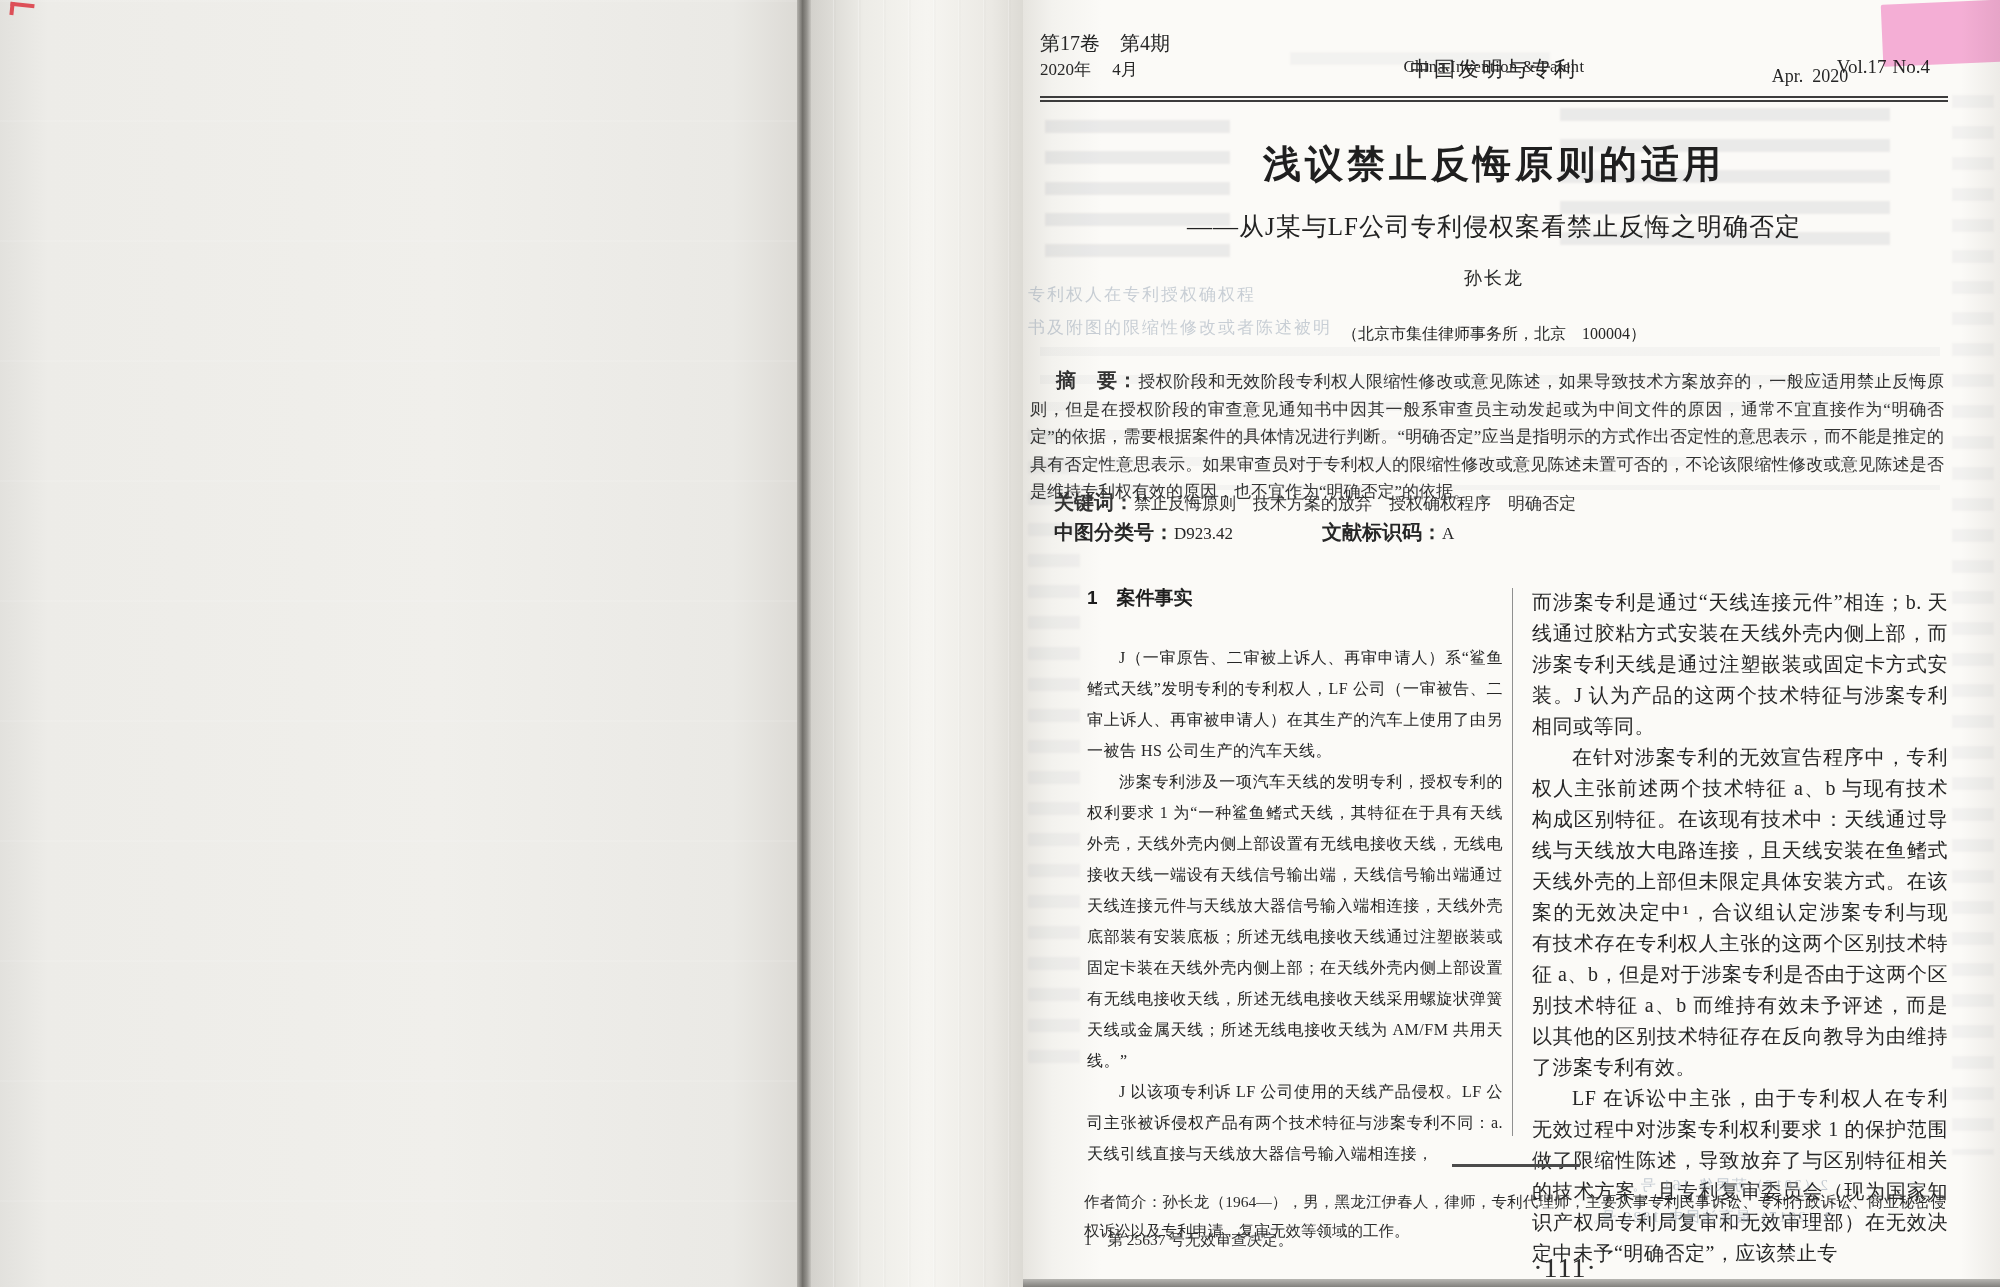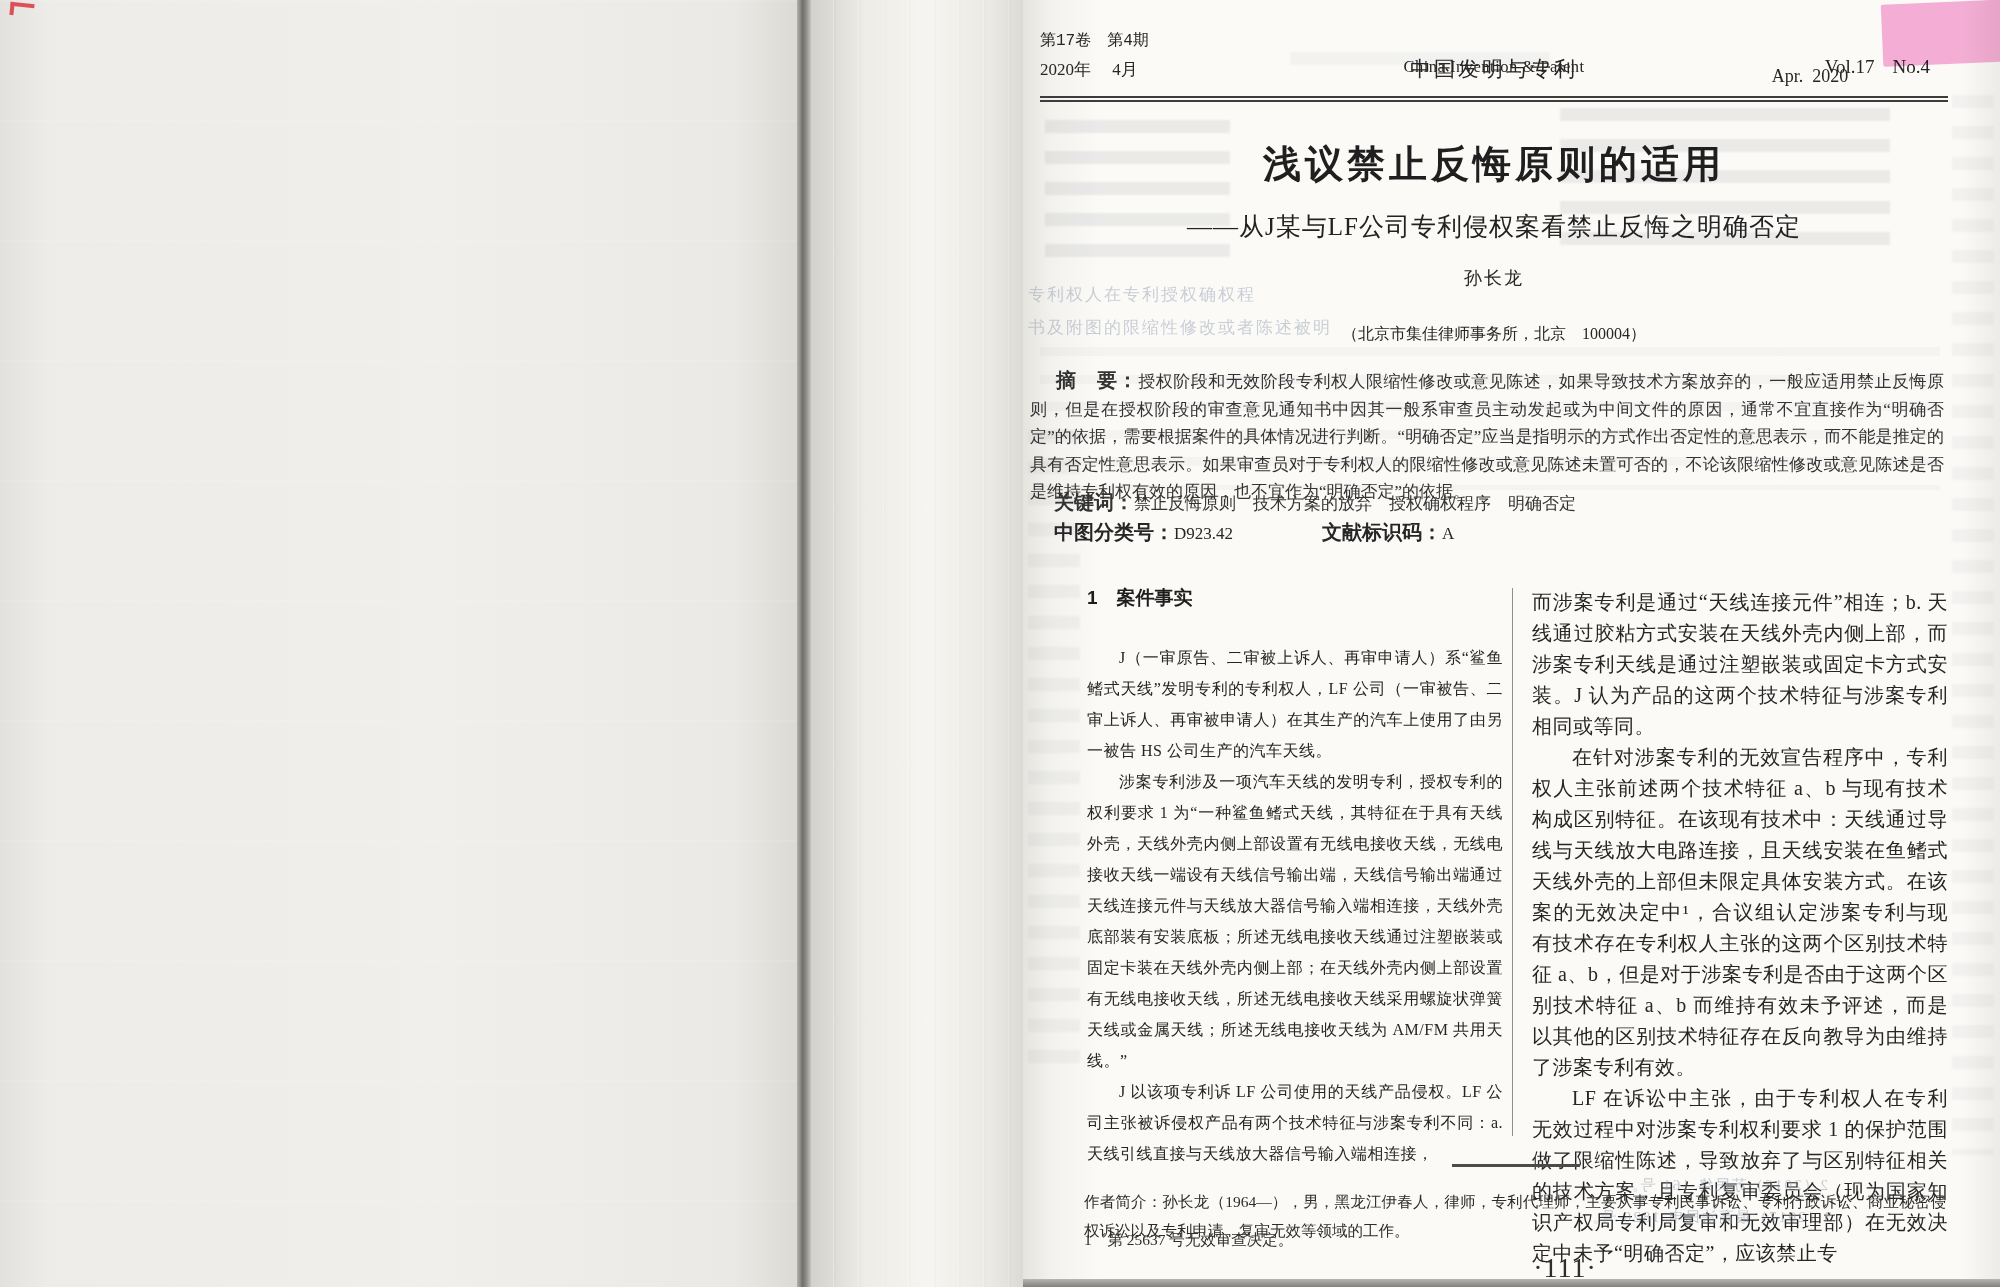--- a/index.html
+++ b/index.html
@@ -22,26 +22,26 @@
     background:repeating-linear-gradient(90deg,rgba(255,255,255,0) 0 22px,rgba(255,255,255,.55) 22px 23px,rgba(0,0,0,.03) 23px 25px);}
   .right-page{left:1023px;top:0;width:977px;height:1287px;
     background:linear-gradient(90deg,#e6e4df 0%,#f3f2ee 3%,#fbfaf7 8%,#fbfaf7 96%,#edebe7 100%);}
   .bottom-edge{left:1023px;top:1279px;width:977px;height:8px;
     background:linear-gradient(180deg,#b7b6b2,#82817d);}
   .red-mark{left:10px;top:3px;width:24px;height:13px;
     border-left:4px solid #dc3640;border-top:4px solid #dc3640;
     transform:rotate(6deg);opacity:.85;}
 
   
-  .hdr-vol-cn{left:1040px;top:30px;font-size:16px;font-family:Liberation Mono, monospace;}
+  .hdr-vol-cn{left:1040px;top:30px;font-size:20px;}
   .hdr-date-cn{left:1040px;top:58px;font-size:17px;}
   .hdr-journal-cn{left:1094px;top:27px;width:800px;text-align:center;font-size:21px;letter-spacing:3px;margin-top:28px;}
   .hdr-journal-en{left:1094px;top:57px;width:800px;text-align:center;font-size:16.5px;letter-spacing:.5px;}
   .hdr-right1{left:1690px;top:34px;width:240px;text-align:right;font-size:19px;}
-  .hdr-right1 .no4{margin-left:18px;}
+  .hdr-right1 .no4{margin-left:6px;}
   .hdr-right2{left:1690px;top:66px;width:240px;text-align:center;font-size:18px;}
   .pink-tab{left:1882px;top:2px;width:128px;height:62px;background:#f69fd3;opacity:.8;
     transform:rotate(-2.5deg);mix-blend-mode:multiply;border-radius:2px;}
   .hdr-rule{left:1040px;top:96px;width:908px;height:6px;
     border-top:2.5px solid #3c3c3c;border-bottom:2px solid #3c3c3c;}
 
   
   .art-title{left:1094px;top:139px;width:800px;text-align:center;
     font-size:38px;font-weight:bold;letter-spacing:4px;color:#1f1f1f;}
   .art-subtitle{left:1094px;top:210px;width:800px;text-align:center;font-size:25px;letter-spacing:1px;color:#222;}

